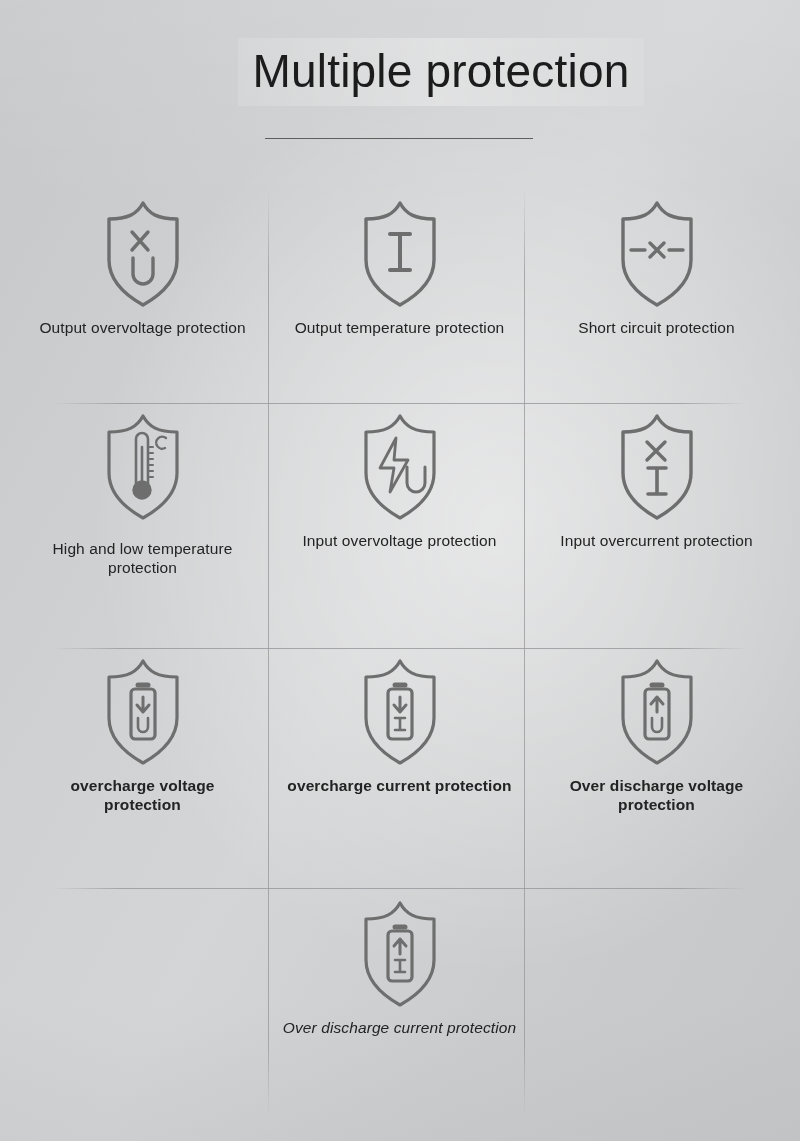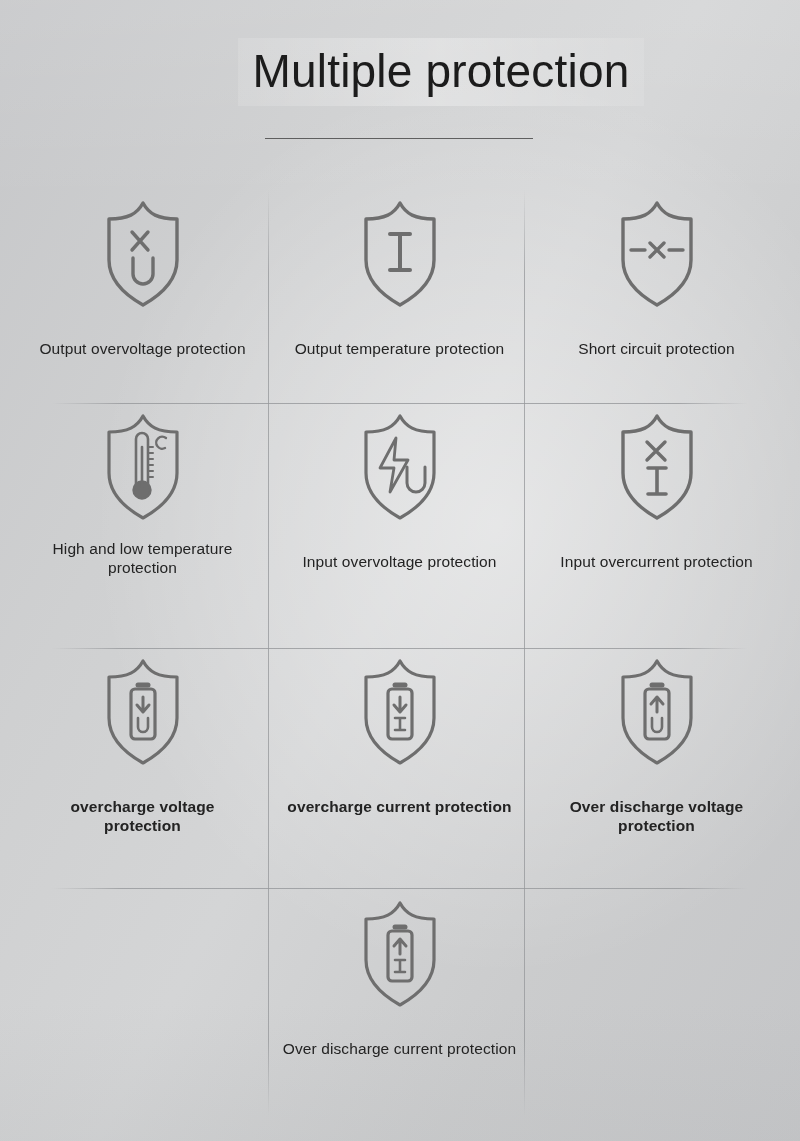--- a/index.html
+++ b/index.html
@@ -105,21 +105,21 @@
     display: flex;
     align-items: flex-start;
     justify-content: center;
     padding-top: 8px;
   }
   .row-4 .icon-box { padding-top: 10px; }
 
   .icon-box svg { display: block; }
 
   .caption {
-    margin-top: 25px;
+    margin-top: 4px;
     font-size: 15.5px;
     line-height: 19px;
     color: #232323;
     text-align: center;
     padding: 0 16px;
     letter-spacing: 0.1px;
   }
   .caption.c2 { }
   .caption.tall { margin-top: 12px; }
 </style>
@@ -261,17 +261,17 @@
     <div class="cell">
       <div class="icon-box">
         <svg width="96" height="112" viewBox="0 0 96 112" fill="none" stroke="#6e6e6e" stroke-width="3.2" stroke-linecap="round" stroke-linejoin="round">
           <path d="M48 5 C42 16 33 21 14 21 L14 62 C14 84 32 98 48 107 C64 98 82 84 82 62 L82 21 C63 21 54 16 48 5 Z"></path>
           <rect x="36" y="33" width="24" height="50" rx="4" stroke-width="3.2"></rect>
           <path d="M43 29 L53 29" stroke-width="5"></path>
           <path d="M48 56 L48 42 M42 48 L48 41 L54 48" stroke-width="3" fill="none"></path>
           <path d="M43 62 L53 62 M48 62 L48 74 M43 74 L53 74" stroke-width="2.6"></path>
         </svg>
       </div>
-      <div class="caption" style="white-space:nowrap; padding:0;">Over discharge current protection</div>
+      <div class="caption" style="white-space:nowrap; padding:0;font-style:italic;">Over discharge current protection</div>
     </div>
   </div>
 
 </div>
 
 </body></html>

